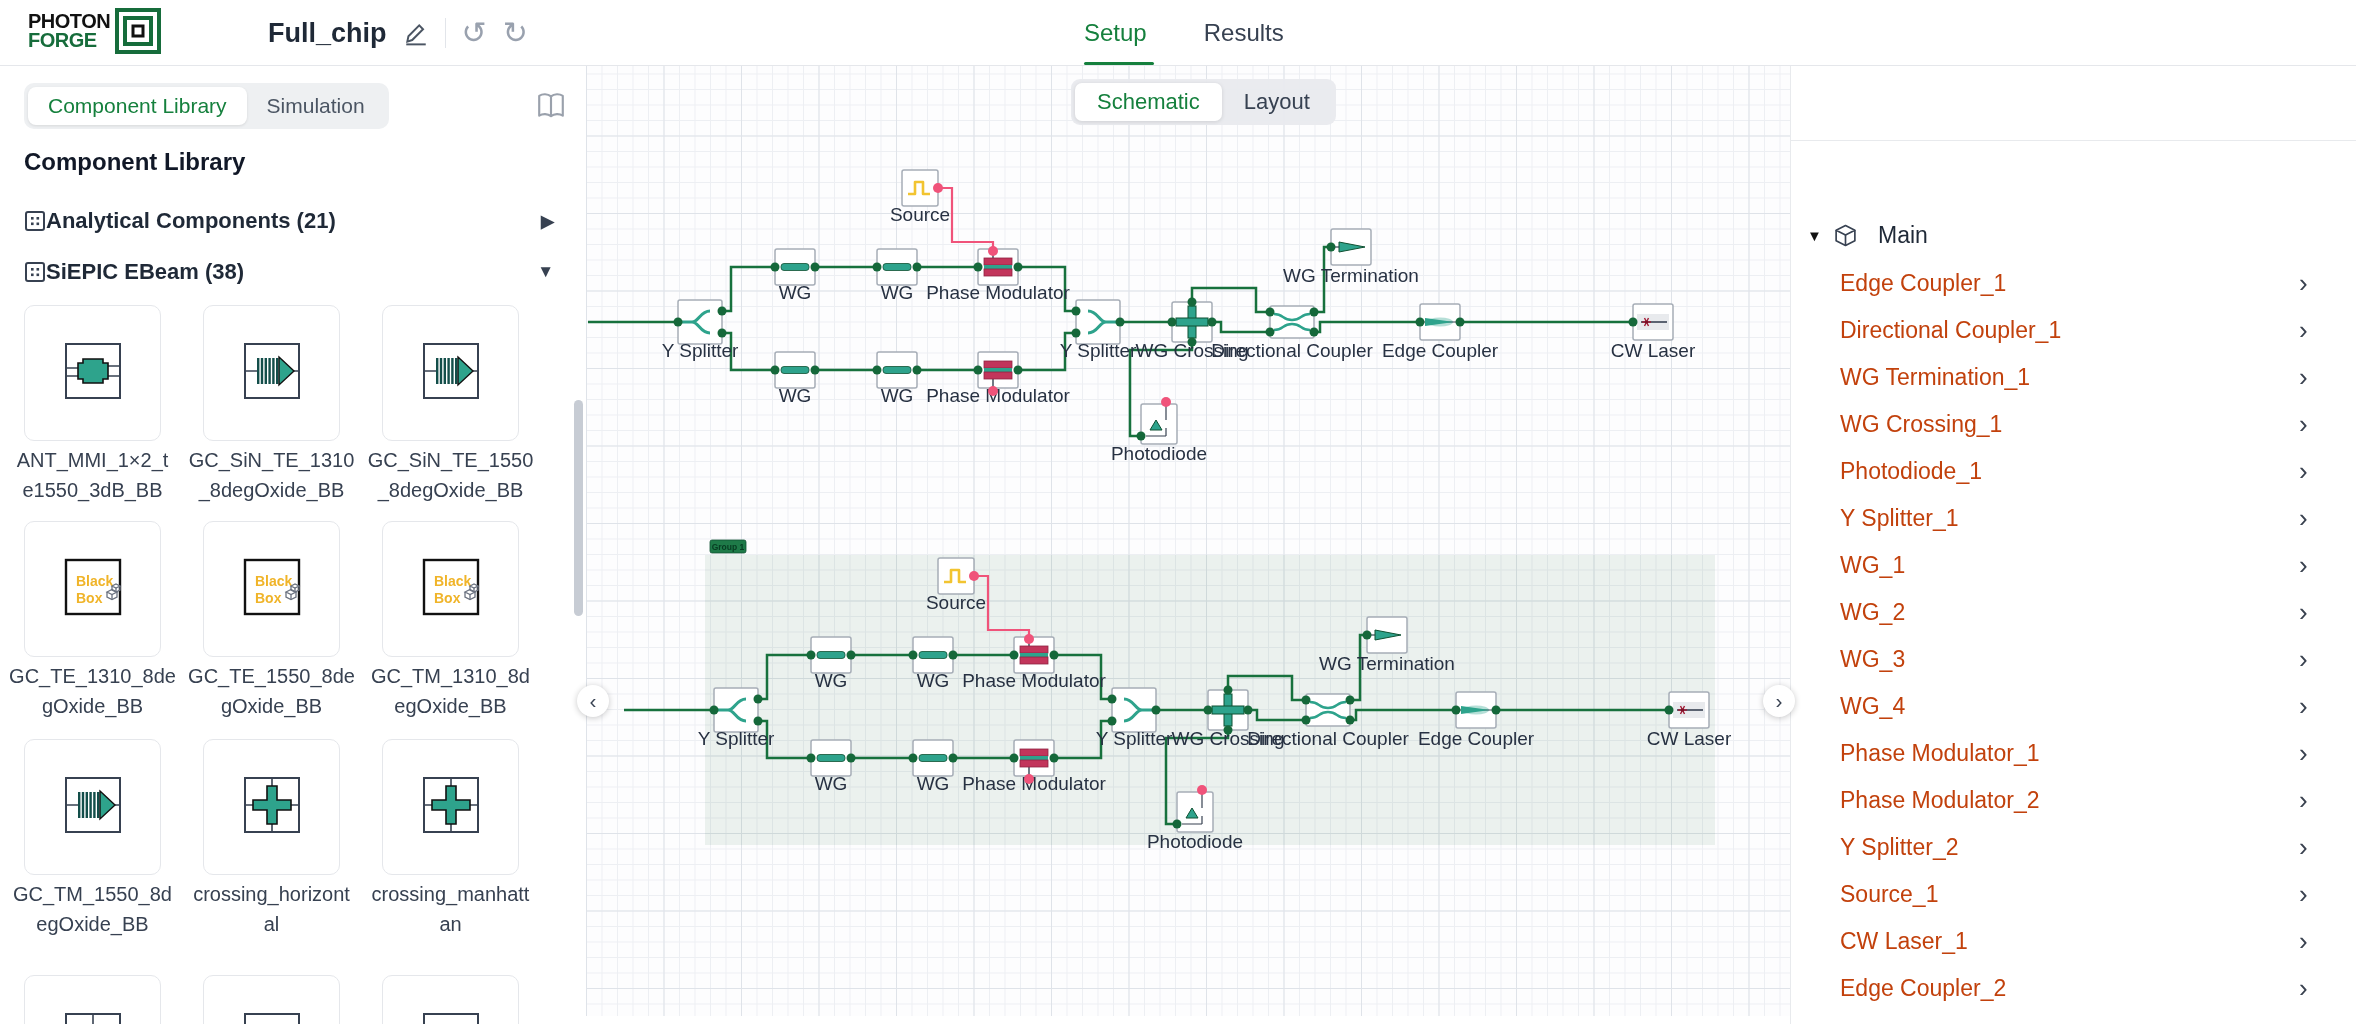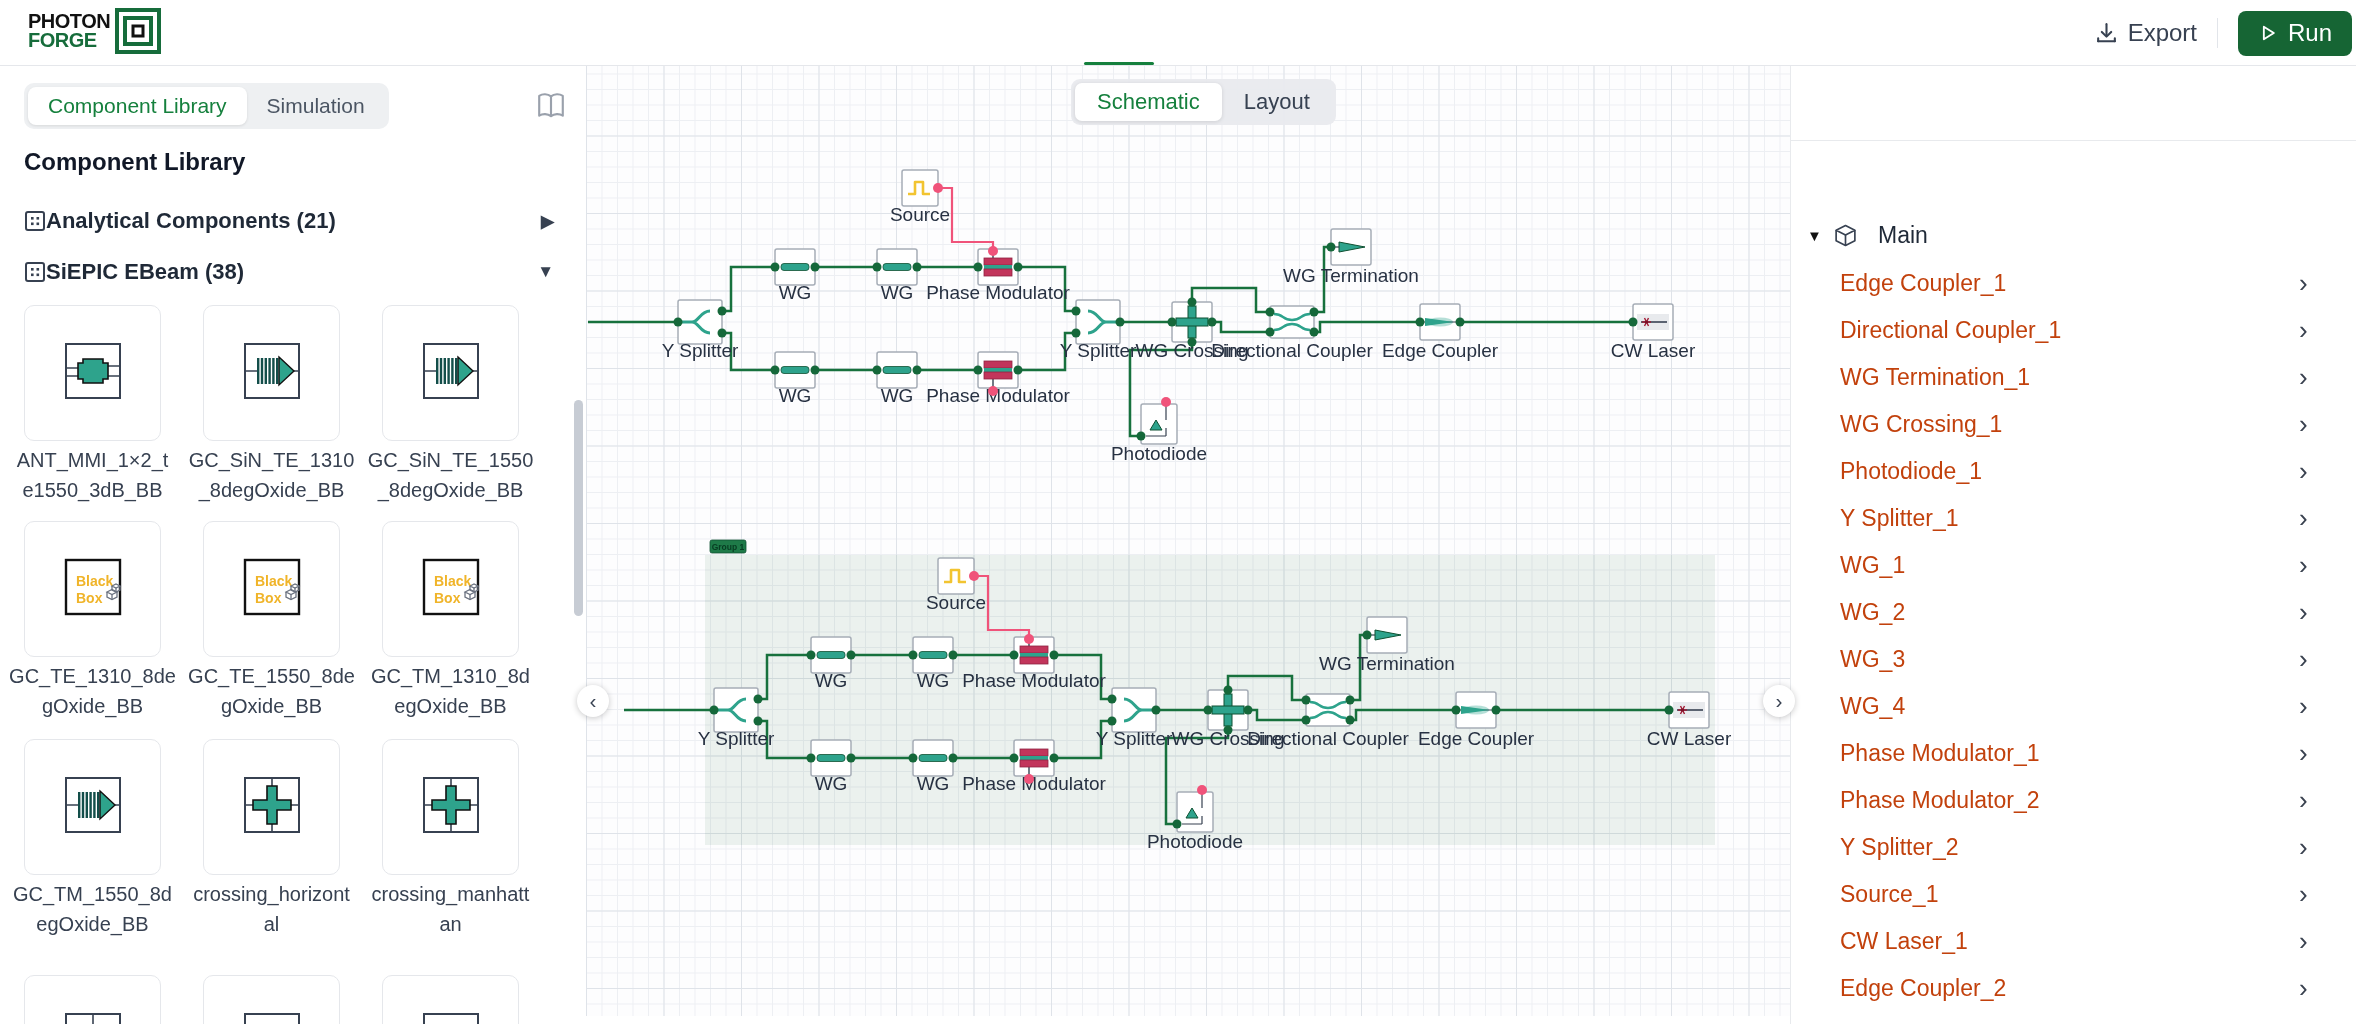--- a/index.html
+++ b/index.html
@@ -80,39 +80,37 @@
     <div class="logo-text">
       <div class="l1">PHOTON</div>
       <div class="l2">FORGE</div>
     </div>
     <svg width="46" height="46" viewBox="0 0 46 46">
       <rect x="2" y="2" width="42" height="42" fill="none" stroke="#166c3b" stroke-width="4"></rect>
       <rect x="10" y="10" width="26" height="26" fill="none" stroke="#166c3b" stroke-width="4"></rect>
       <rect x="18" y="18" width="10" height="10" fill="none" stroke="#111" stroke-width="3"></rect>
     </svg>
   </div>
-  <div class="tab-underline"></div>
-  <div class="topbar-right">
-    <span class="export-btn">
-      <svg width="25" height="25" viewBox="0 0 24 24" fill="none" stroke="#374151" stroke-width="2" stroke-linecap="round" stroke-linejoin="round">
-        <path d="M12 3 v11"></path>
-          <path d="M7.5 10.5 L12 15 l4.5 -4.5"></path>
-          <path d="M4 19.5 h16"></path>
-          <path d="M4 16.5 v3 M20 16.5 v3"></path>
+  <div class="title-group">
+    <span class="doc-title">Full_chip</span>
+    <span class="icon-btn">
+      <svg width="26" height="26" viewBox="0 0 24 24" fill="none" stroke="#4b5563" stroke-width="1.8">
+        <path d="M5 15 L15 5 l3.5 3.5 L8.5 18.5 L4 20 z"></path>
+          <path d="M3 22.5 h18"></path>
       </svg>
-      <span>Export</span>
     </span>
     <span class="vsep"></span>
-    <button class="run-btn">
-      <svg width="20" height="20" viewBox="0 0 24 24" fill="none" stroke="#fff" stroke-width="2.2" stroke-linejoin="round">
-        <polygon points="7,4.5 19,12 7,19.5"></polygon>
-      </svg>
-      <span>Run</span>
-    </button>
+    <span class="histbtn">↺</span>
+    <span class="histbtn">↻</span>
   </div>
+  <div class="main-tabs">
+    <span class="main-tab active">Setup</span>
+    <span class="main-tab">Results</span>
+  </div>
+  <div class="tab-underline"></div>
 </div>
 
 <div id="leftpanel">
   <div class="seg-ctrl">
     <div class="seg-item active">Component Library</div>
     <div class="seg-item">Simulation</div>
   </div>
   <span class="book-icon">
     <svg width="30" height="28" viewBox="0 0 28 26" fill="none" stroke="#9aa1ac" stroke-width="2" stroke-linejoin="round">
       <path d="M14 4 C11 1.5 6 1.5 3 3.5 V22 C6 20 11 20 14 22.5 C17 20 22 20 25 22 V3.5 C22 1.5 17 1.5 14 4 Z"></path>

